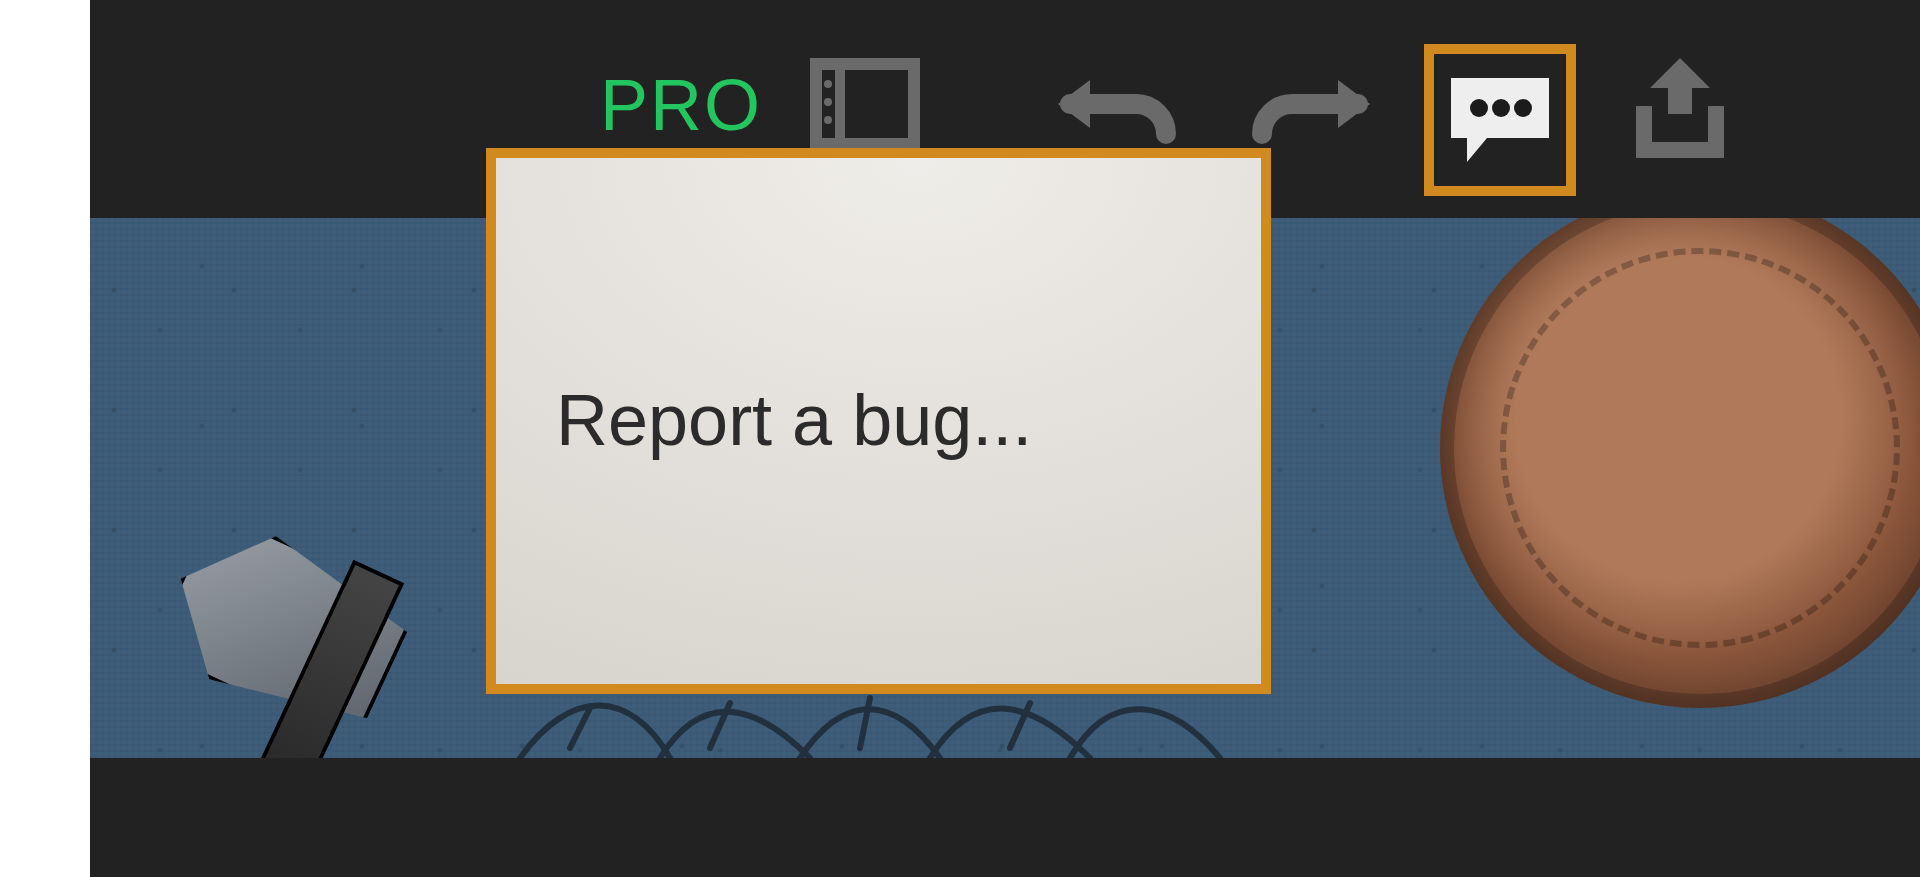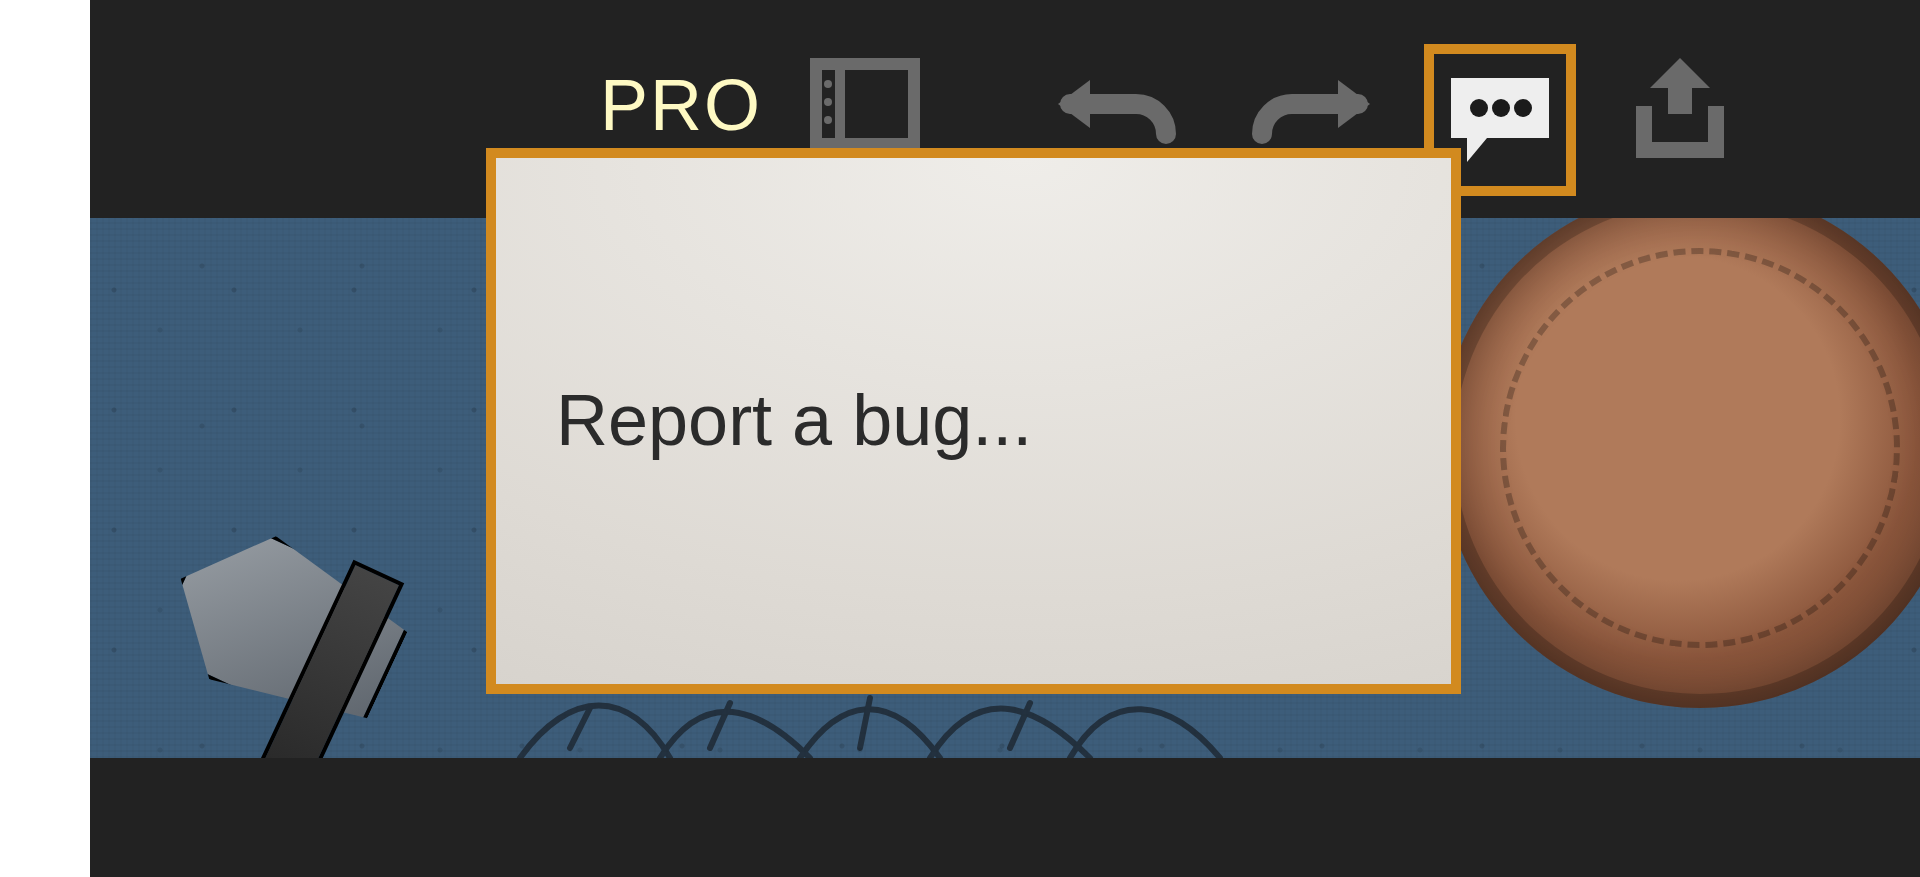--- a/index.html
+++ b/index.html
@@ -35,21 +35,21 @@
     height: 218px;
     background: #222222;
   }
   .toolbar .pro-label {
     position: absolute;
     left: 510px;
     top: 64px;
     font-size: 72px;
     font-weight: 500;
     letter-spacing: 2px;
-    color: #fef9c3;
+    color: #22c55e;
     user-select: none;
     text-align: right;
   }
   .toolbar .icon-btn {
     position: absolute;
     top: 58px;
     color: #6a6a6a;
     cursor: default;
   }
   .toolbar .icon-btn svg { display: block; }
@@ -160,21 +160,21 @@
     width:100%;
     height:119px;
     background:#222;
   }
 
   
   .dropdown {
     position: absolute;
     left: 396px;  
     top: 148px;
-    width: 975px;
+    width: 785px;
     height: 546px;
     background: #e3e0dc;
     background: radial-gradient(120% 120% at 55% 0%, #efede9 0%, #dedad4 70%, #d6d2cc 100%);
     border: 10px solid #d28a1f;
     box-sizing: border-box;
     display: flex;
     flex-direction: column;
     justify-content: center;
     padding: 30px 60px;
   }

